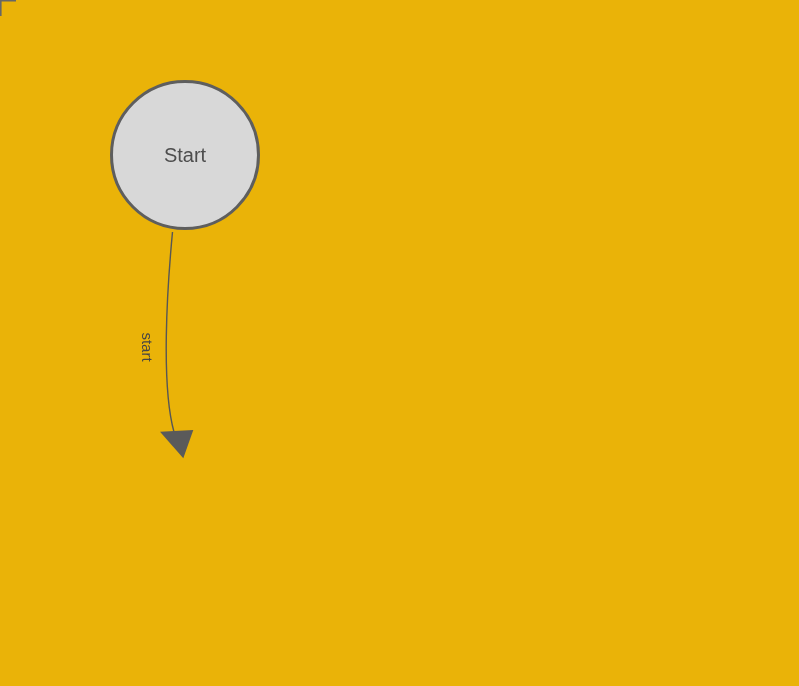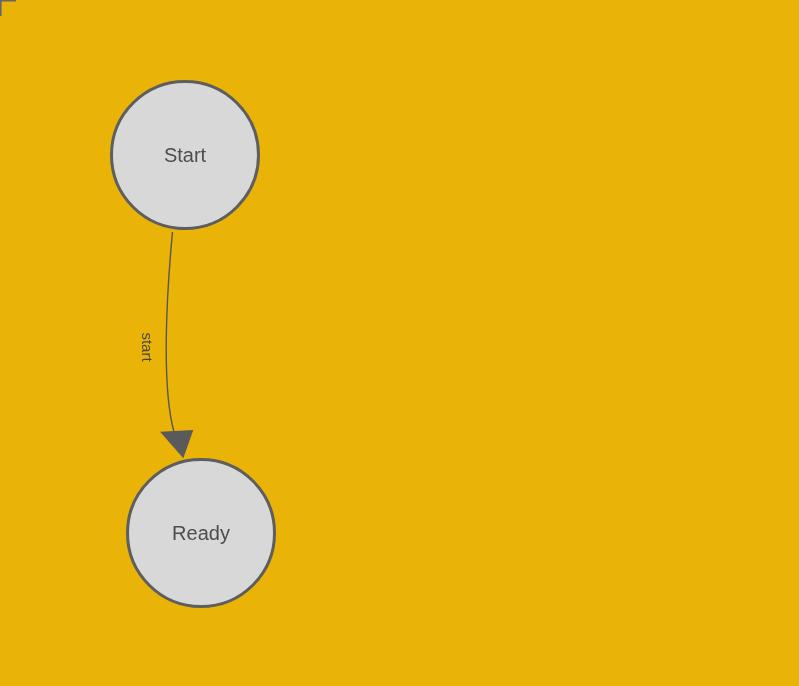--- a/index.html
+++ b/index.html
@@ -80,18 +80,15 @@
     <path class="edge-path" d="M 172.5 232 C 167 290, 161 385, 174 432"></path>
     <polygon class="edge-arrowhead" points="160,431.7 193.3,430 183.3,458.3"></polygon>
   </svg>
 
   <div class="edge-label">start</div>
 
   <div class="state-node node-start">
     <span class="state-label">Start</span>
   </div>
 
-  <div class="state-node node-ready">
-    <span class="state-label">Ready</span>
-  </div>
 
 
 </div>
 
 </body></html>

